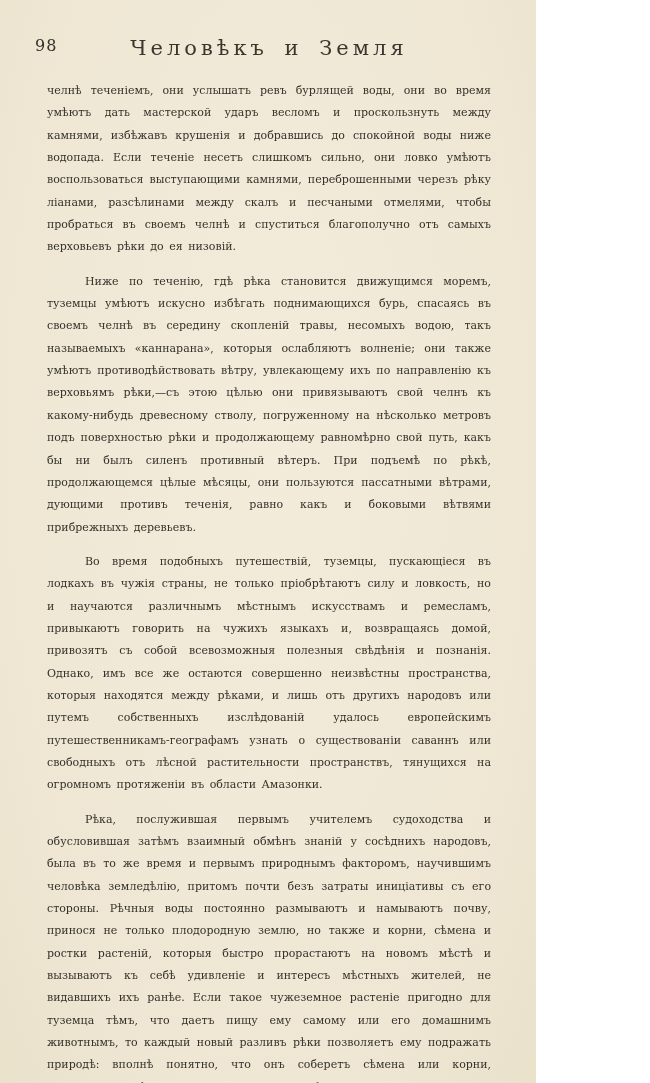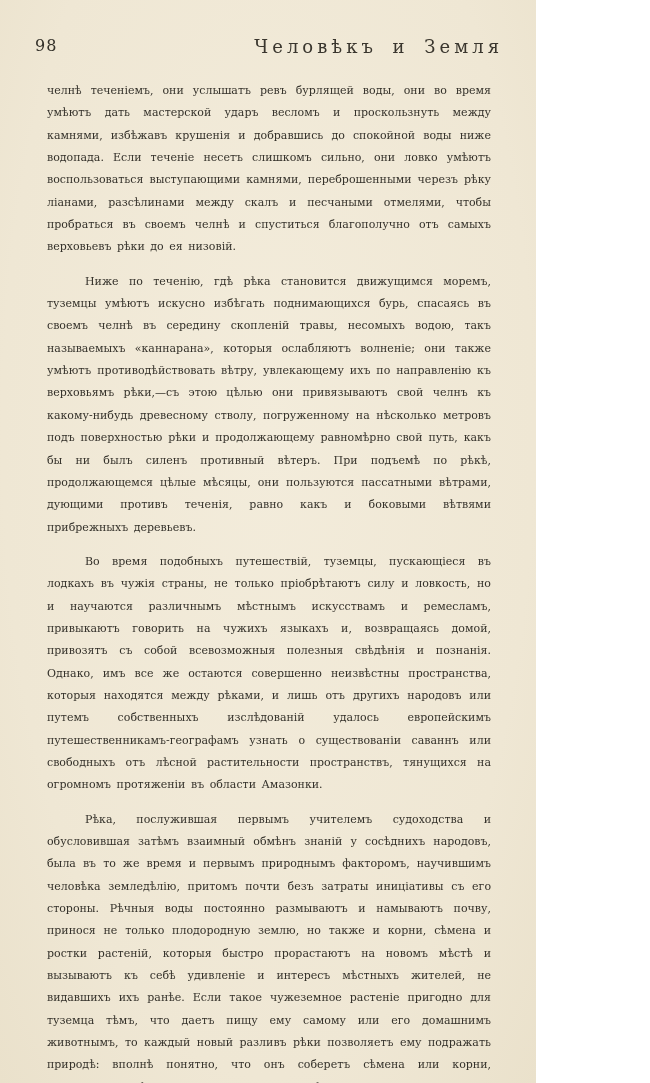--- a/index.html
+++ b/index.html
@@ -26,22 +26,22 @@
     margin-bottom: 18px;
   }
   .page-number {
     position: absolute;
     left: 0;
     top: 0;
     font-size: 16px;
     letter-spacing: 1px;
   }
   .running-title {
-    text-align: right;
-    font-size: 18px;
+    text-align: center;
+    font-size: 21px;
     letter-spacing: 4px;
     word-spacing: 6px;
     color: #3a362e;
   }
   .body-text p {
     margin: 12px;
     font-size: 11px;
     line-height: 22.35px;
     text-align: justify;
     word-spacing: 2px;

